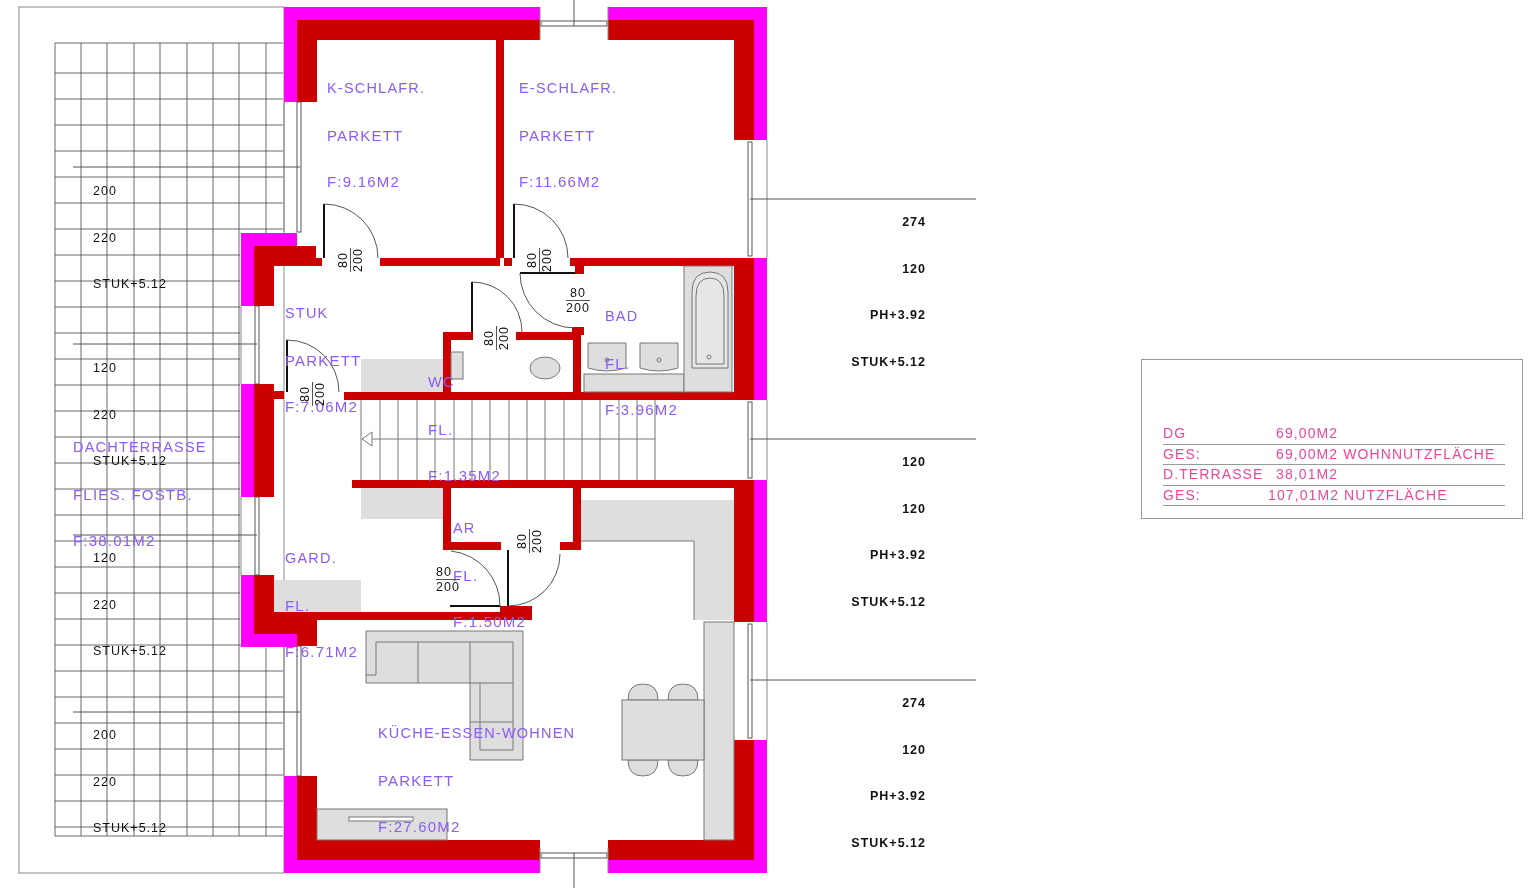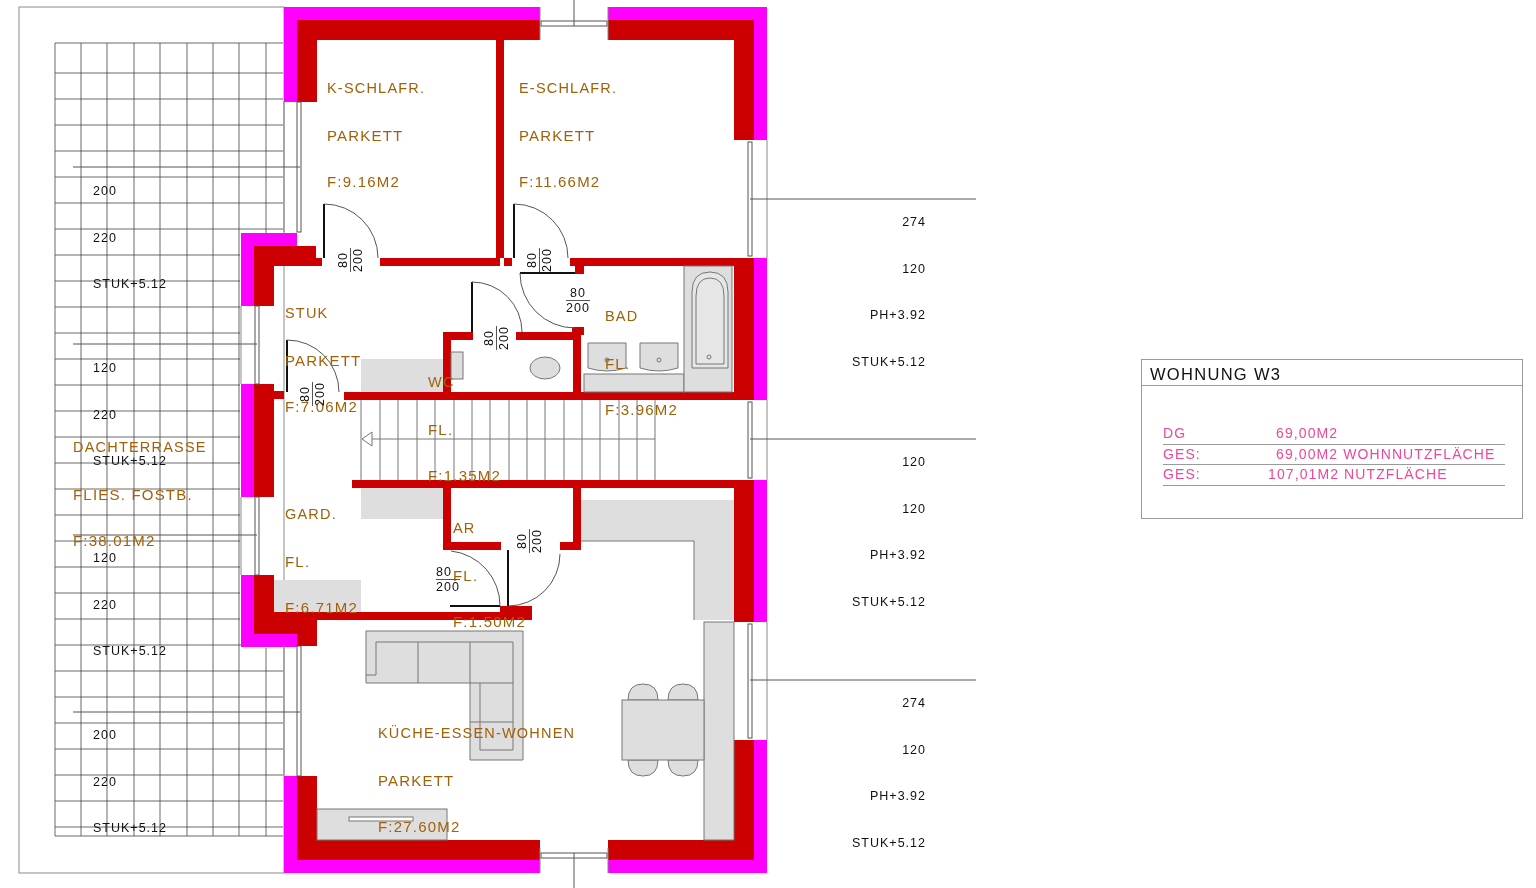--- a/index.html
+++ b/index.html
@@ -1,23 +1,23 @@
 <!DOCTYPE html>
 <html><head>
 <meta charset="utf-8">
 <style>
   html, body { margin: 0; padding: 0; background: #ffffff; }
   body { width: 1536px; height: 888px; position: relative; overflow: hidden; font-family: "Liberation Sans", sans-serif; }
   #plan { position: absolute; left: 0; top: 0; width: 1536px; height: 888px; }
-  .lbl { position: absolute; font-family: "Liberation Sans", sans-serif; color: #a16207; letter-spacing: 1.2px; line-height: 15.5px; white-space: pre; }
+  .lbl { position: absolute; font-family: "Liberation Sans", sans-serif; color: #8b5cf6; letter-spacing: 1.2px; line-height: 15.5px; white-space: pre; }
   .lbl .t1 { font-size: 14.5px; display: block; }
   .lbl .t2 { font-size: 15px; display: block; }
   .dim { position: absolute; font-size: 12.5px; letter-spacing: 1px; line-height: 15.5px; color: #111; white-space: pre; }
   .dim span { display: block; }
-  .dim.right { text-align: right; }
+  .dim.right { text-align: right; font-weight: bold; }
   .door-dim { position: absolute; font-size: 12.5px; letter-spacing: 1px; line-height: 14px; color: #111; }
   .door-dim span { display: block; }
   .door-dim.rot { transform: rotate(-90deg); transform-origin: left top; }
   .door-dim.rot span { text-align: center; }
   .door-dim .sep { border-top: 1px solid #555; }
   #summary { position: absolute; left: 1141px; top: 359px; width: 382px; height: 160px; border: 1px solid #9a9a9a; background: #fff; box-sizing: border-box; }
   #summary .title { height: 26px; border-bottom: 1px solid #9a9a9a; font-size: 16.5px; letter-spacing: 1.3px; padding: 5px 0 0 8px; box-sizing: border-box; color: #111; }
   #summary .rows { position: absolute; left: 21px; top: 64px; width: 342px; }
   #summary .row { height: 19.5px; border-bottom: 1px solid #9a9a9a; font-size: 14px; letter-spacing: 1.1px; color: #ec4899; position: relative; line-height: 19px; }
   #summary .row:first-child { border-bottom: 1px solid #9a9a9a; }
@@ -288,21 +288,21 @@
 <div class="lbl" style="left:605px;top:278px;">
   <span class="t1">BAD</span>
   <span class="t2">FL.</span>
   <span class="t2">F:3.96M2</span>
 </div>
 <div class="lbl" style="left:428px;top:344px;">
   <span class="t1">WC</span>
   <span class="t2">FL.</span>
   <span class="t2">F:1.35M2</span>
 </div>
-<div class="lbl" style="left:285px;top:476px;">
+<div class="lbl" style="left:285px;top:520px;">
   <span class="t1">GARD.</span>
   <span class="t2">FL.</span>
   <span class="t2">F:6.71M2</span>
 </div>
 <div class="lbl" style="left:453px;top:490px;">
   <span class="t1">AR</span>
   <span class="t2">FL.</span>
   <span class="t2">F:1.50M2</span>
 </div>
 <div class="lbl" style="left:378px;top:695px;">
@@ -379,28 +379,31 @@
   <span>STUK+5.12</span>
 </div>
 <div class="dim right" style="left:826px;top:665px;width:100px;">
   <span>274</span>
   <span>120</span>
   <span>PH+3.92</span>
   <span>STUK+5.12</span>
 </div>
 
 <div id="summary">
-  <div class="title">WOHNUNG W3</div>
   <div class="rows">
     <div class="row">
       <span class="k">DG</span>
       <span class="v">69,00M2</span>
     </div>
     <div class="row">
       <span class="k">GES:</span>
       <span class="v">69,00M2 WOHNNUTZFLÄCHE</span>
     </div>
     <div class="row">
+      <span class="k">D.TERRASSE</span>
+      <span class="v">38,01M2</span>
+    </div>
+    <div class="row">
       <span class="k">GES:</span>
       <span class="v wide">107,01M2 NUTZFLÄCHE</span>
     </div>
   </div>
 </div>
 
 </body></html>

